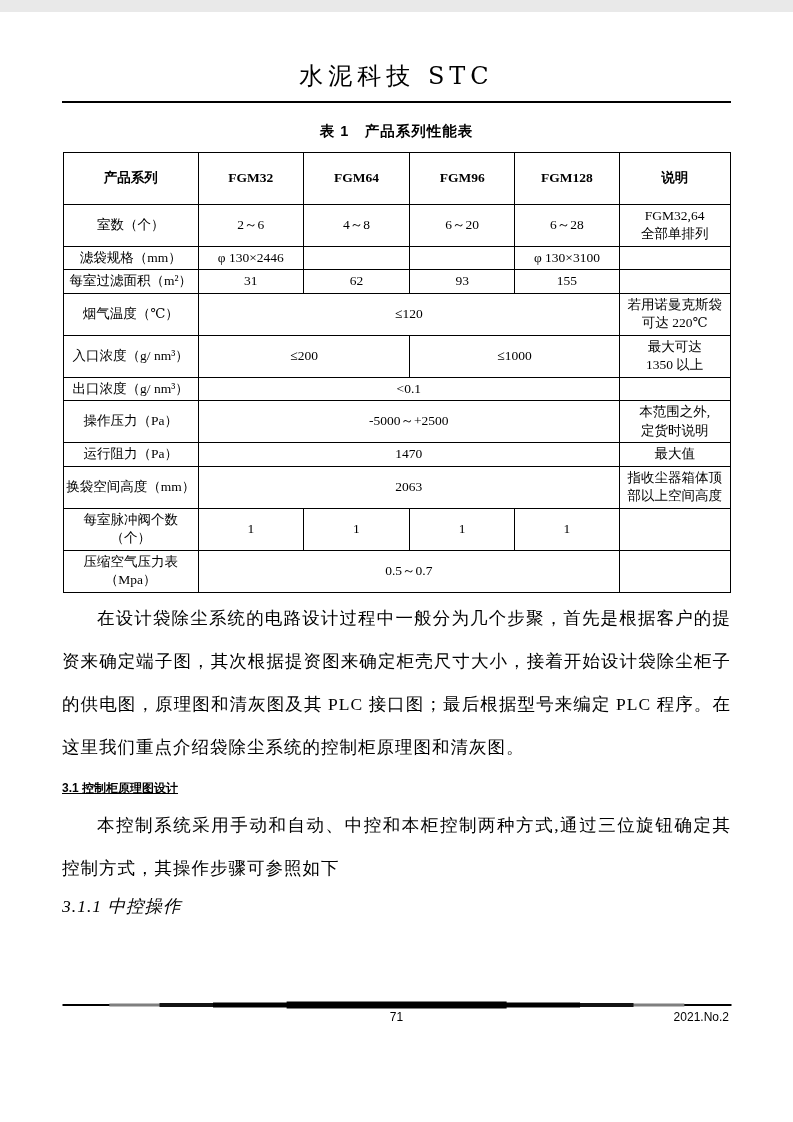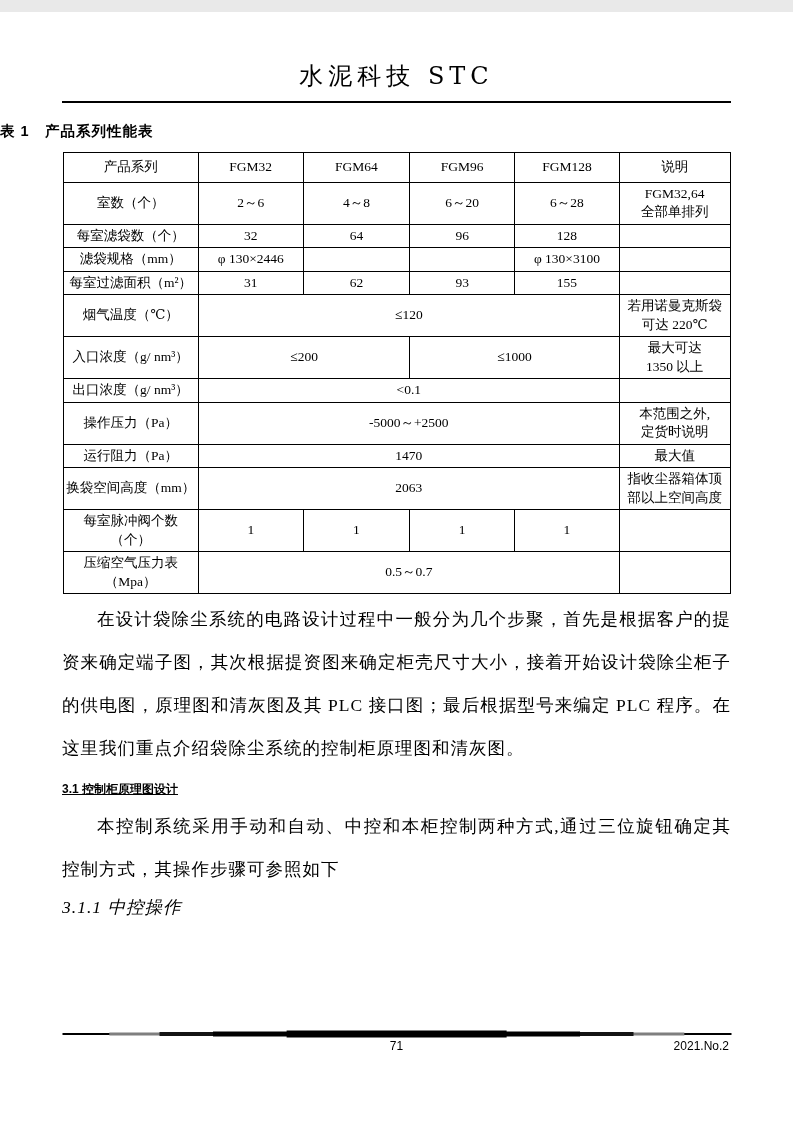--- a/index.html
+++ b/index.html
@@ -8,51 +8,51 @@
     margin:12px auto;color:#000;overflow:hidden;
     font-family:"Liberation Serif","DejaVu Serif",serif;
   }
   .journal-title{
     padding-top:48px;text-align:center;
     font-size:24px;letter-spacing:5px;
     font-family:"DejaVu Serif","Liberation Serif",serif;
   }
   .header-rule{margin:9px 62px 0 62px;border-top:2.5px solid #000;}
   .table-caption{
-    margin-top:19px;font-size:14.5px;font-weight:bold;
+    margin-top:19px;text-align:center;font-size:14.5px;font-weight:bold;
     font-family:"Liberation Sans","DejaVu Sans",sans-serif;letter-spacing:1px;
   }
   table.perf{
     margin:11px auto 0 auto;width:668px;border-collapse:collapse;
     table-layout:fixed;font-size:13.5px;
   }
   table.perf th,table.perf td{
     border:1.8px solid #000;text-align:center;vertical-align:middle;
     padding:2px 2px;line-height:18.5px;font-weight:normal;
     overflow:hidden;
   }
-  table.perf thead th{font-weight:normal;padding:5px 2px;}
+  table.perf thead th{font-weight:bold;padding:16px 2px;}
   .sec{margin:0 62px;}
   .h2{
     font-family:"Liberation Sans","DejaVu Sans",sans-serif;
     font-size:18.5px;font-weight:bold;margin-top:11px;line-height:24px;
     white-space:pre-wrap;
   }
   .para{
     font-size:17.5px;line-height:43px;text-align:justify;
     text-indent:2em;margin-top:4px;letter-spacing:1px;
   }
   .h3{
     font-family:"Liberation Sans","DejaVu Sans",sans-serif;
     font-size:12px;font-weight:bold;margin-top:7px;line-height:24px;
     white-space:pre-wrap;
     text-decoration:underline;
   }
   .sub-heading{font-size:17.5px;line-height:27px;margin-top:3px;letter-spacing:1px;font-style:italic;}
-  .footer{position:absolute;left:62px;right:62px;top:1017px;}
+  .footer{position:absolute;left:62px;right:62px;top:988px;}
   .footer-rule{position:relative;height:9px;}
   .footer-rule .bar{position:absolute;left:50%;top:50%;transform:translate(-50%,-50%);}
   .bar.b1{width:100%;height:2px;background:#000;}
   .bar.b2{width:86%;height:3px;background:#7f7f7f;}
   .bar.b3{width:71%;height:4px;background:#141414;}
   .bar.b4{width:55%;height:5px;background:#000;}
   .bar.b5{width:33%;height:7px;background:#000;}
   .footer-line{
     position:relative;text-align:center;margin-top:1px;
     font-family:"Liberation Sans","DejaVu Sans",sans-serif;font-size:12px;
@@ -89,28 +89,20 @@
         </tr>
     </thead>
     <tbody>
         <tr>
           <td>室数（个）</td>
           <td>2～6</td>
           <td>4～8</td>
           <td>6～20</td>
           <td>6～28</td>
           <td>FGM32,64<br>全部单排列</td>
-        </tr>
-        <tr>
-          <td>每室滤袋数（个）</td>
-          <td>32</td>
-          <td>64</td>
-          <td>96</td>
-          <td>128</td>
-          <td>&nbsp;</td>
         </tr>
         <tr>
           <td>滤袋规格（mm）</td>
           <td>φ 130×2446</td>
           <td>&nbsp;</td>
           <td>&nbsp;</td>
           <td>φ 130×3100</td>
           <td>&nbsp;</td>
         </tr>
         <tr>

